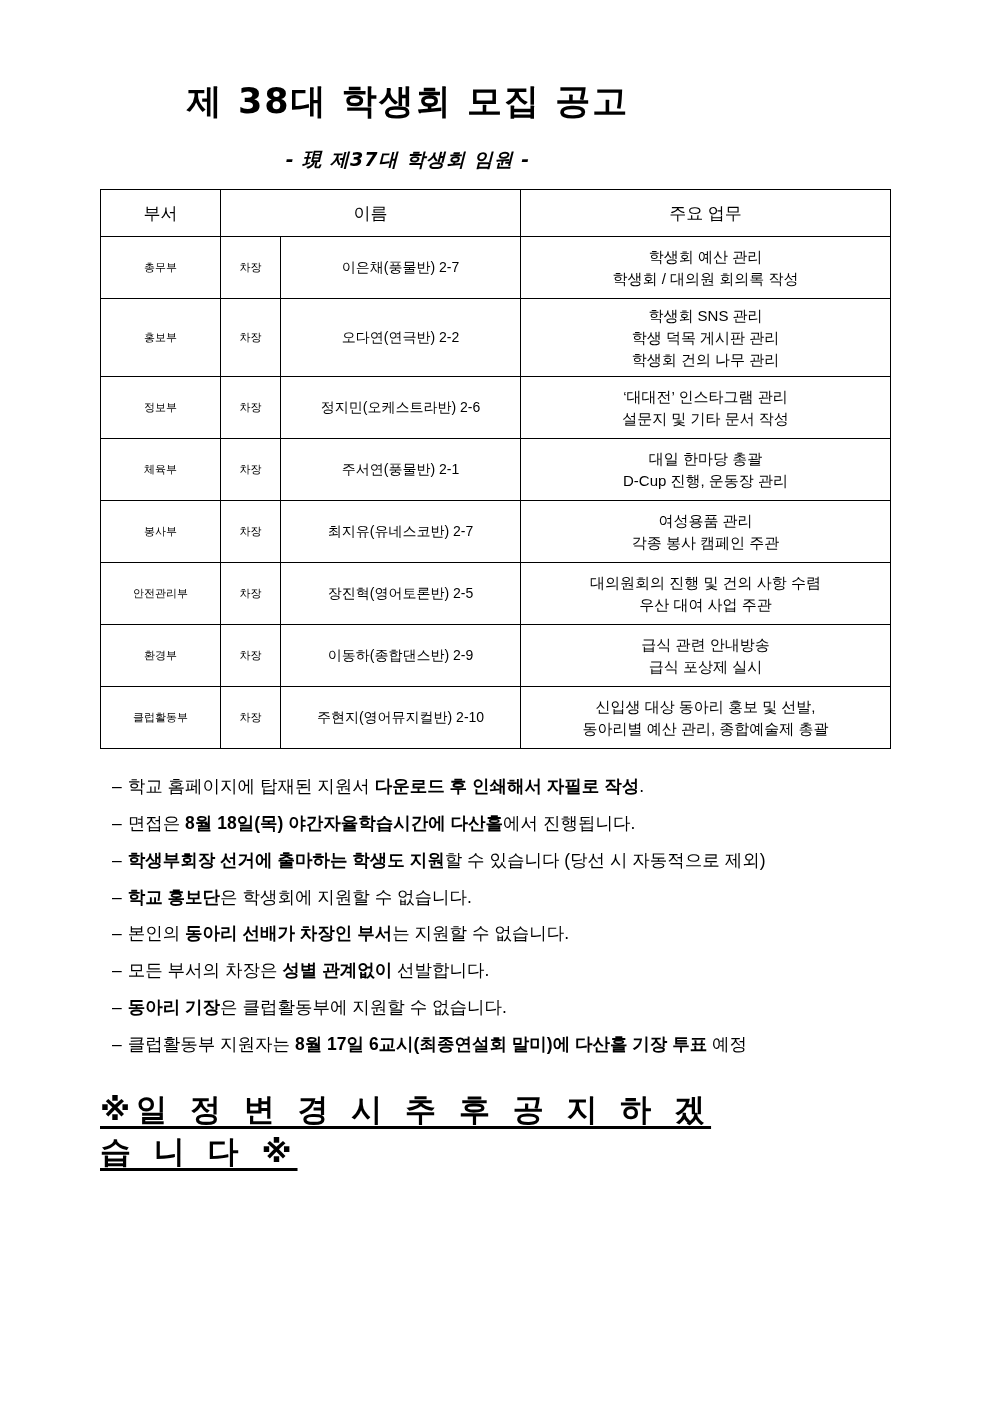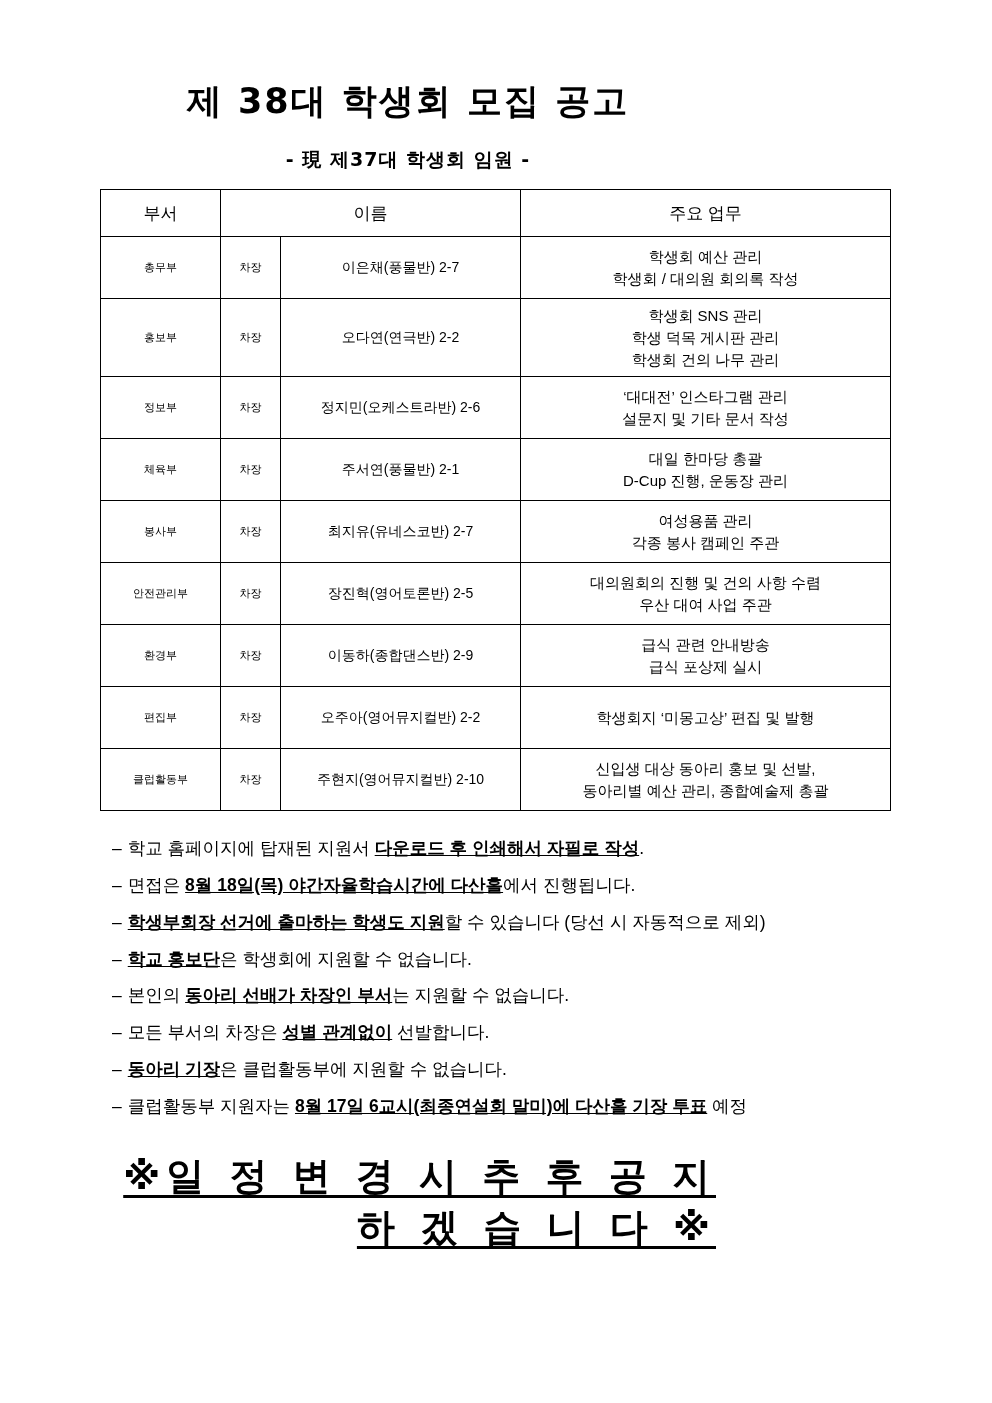--- a/index.html
+++ b/index.html
@@ -29,20 +29,21 @@
     margin: 18px 0 0 0;
     font-family: "DejaVu Sans", "Liberation Sans", sans-serif;
   }
   .subtitle {
     text-align: center;
     font-size: 19px;
     font-weight: bold;
     margin: 22px 0 16px 0;
     letter-spacing: 1px;
     font-family: "DejaVu Sans", "Liberation Sans", sans-serif;
+    font-style: italic;
   }
   table.roster {
     border-collapse: collapse;
     width: 790px;
     margin: 0 auto;
     table-layout: fixed;
   }
   table.roster td, table.roster th {
     border: 1.5px solid #000;
     text-align: center;
@@ -77,24 +78,24 @@
     list-style: none;
   }
   .notes li {
     font-size: 17.5px;
     margin: 0 0 14px 0;
     line-height: 1.3;
     font-family: "Liberation Sans", "DejaVu Sans", sans-serif;
     white-space: nowrap;
   }
   .dash { margin-right: 6px; }
-  .bu { font-weight: bold; text-decoration: underline; }
+  .bu { font-weight: bold; }
   .footer-note {
-    text-align: right;
-    font-size: 38px;
+    text-align: left;
+    font-size: 31px;
     font-weight: bold;
     letter-spacing: 6px;
     margin-top: 34px;
     font-family: "DejaVu Sans", "Liberation Sans", sans-serif;
   }
   .footer-note .uline {
     text-decoration: underline;
     text-underline-offset: 6px;
   }
 </style>
@@ -179,28 +180,20 @@
         <tr class="body-row">
           <td>환경부</td>
           <td>차장</td>
           <td class="namecell">이동하(종합댄스반) 2-9</td>
           <td class="dutycell">
             <div>급식 관련 안내방송</div>
             <div>급식 포상제 실시</div>
           </td>
         </tr>
         <tr class="body-row">
-          <td>편집부</td>
-          <td>차장</td>
-          <td class="namecell">오주아(영어뮤지컬반) 2-2</td>
-          <td class="dutycell">
-            <div>학생회지 ‘미몽고상’ 편집 및 발행</div>
-          </td>
-        </tr>
-        <tr class="body-row">
           <td>클럽활동부</td>
           <td>차장</td>
           <td class="namecell">주현지(영어뮤지컬반) 2-10</td>
           <td class="dutycell">
             <div>신입생 대상 동아리 홍보 및 선발,</div>
             <div>동아리별 예산 관리, 종합예술제 총괄</div>
           </td>
         </tr>
       </tbody>
   </table>

